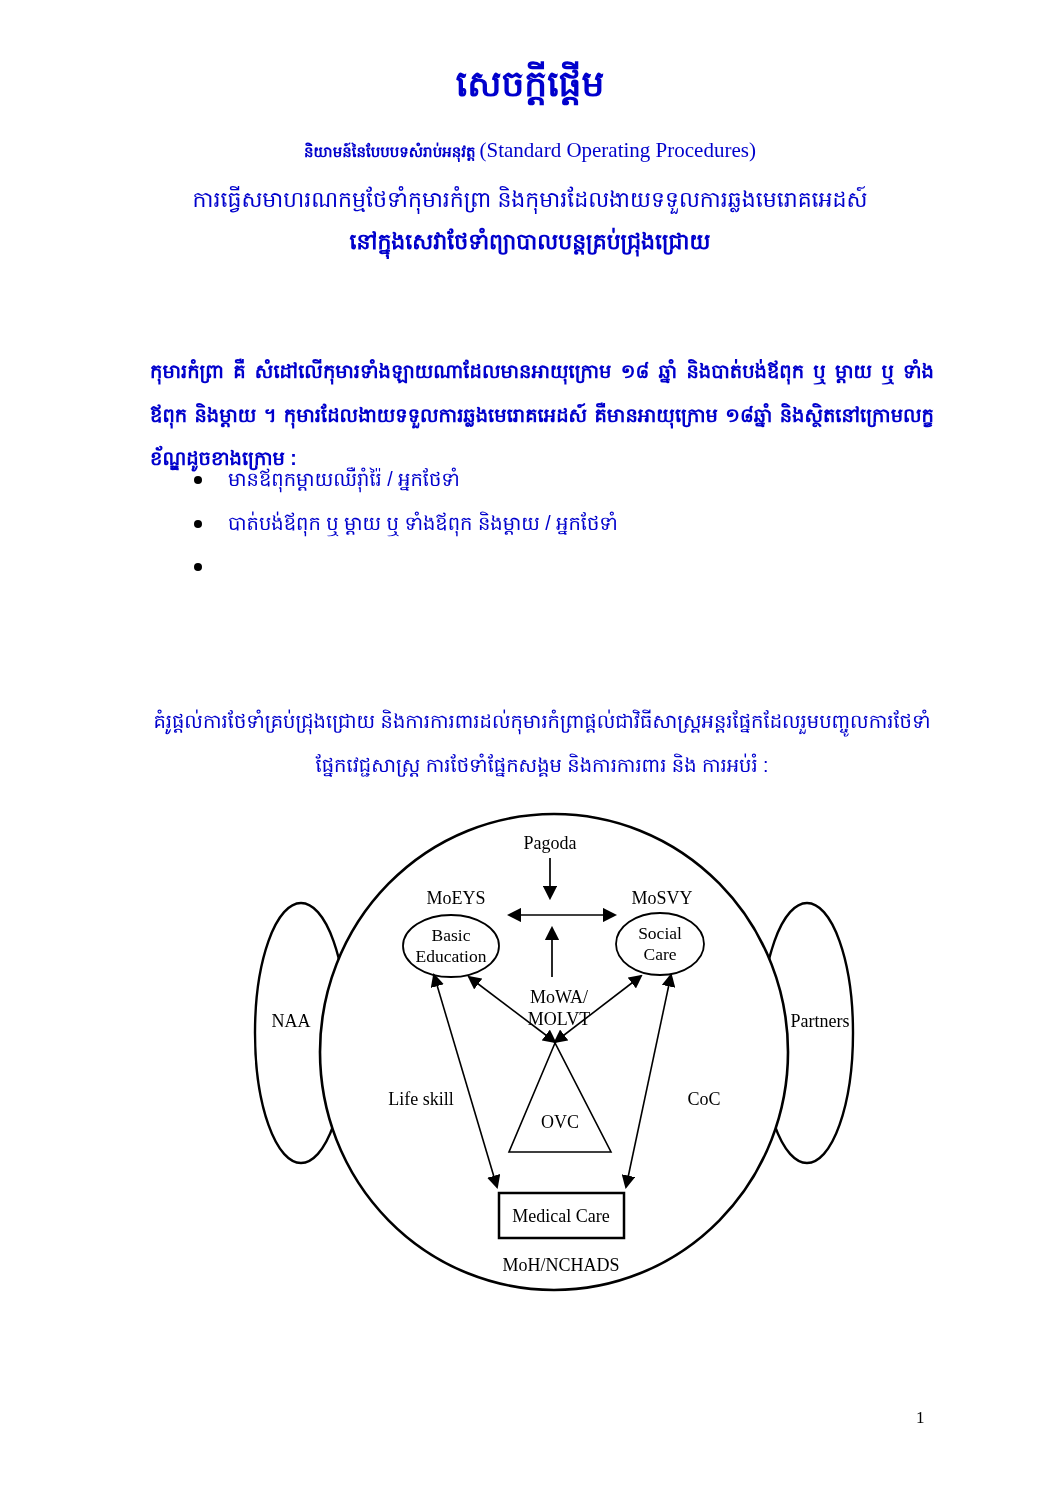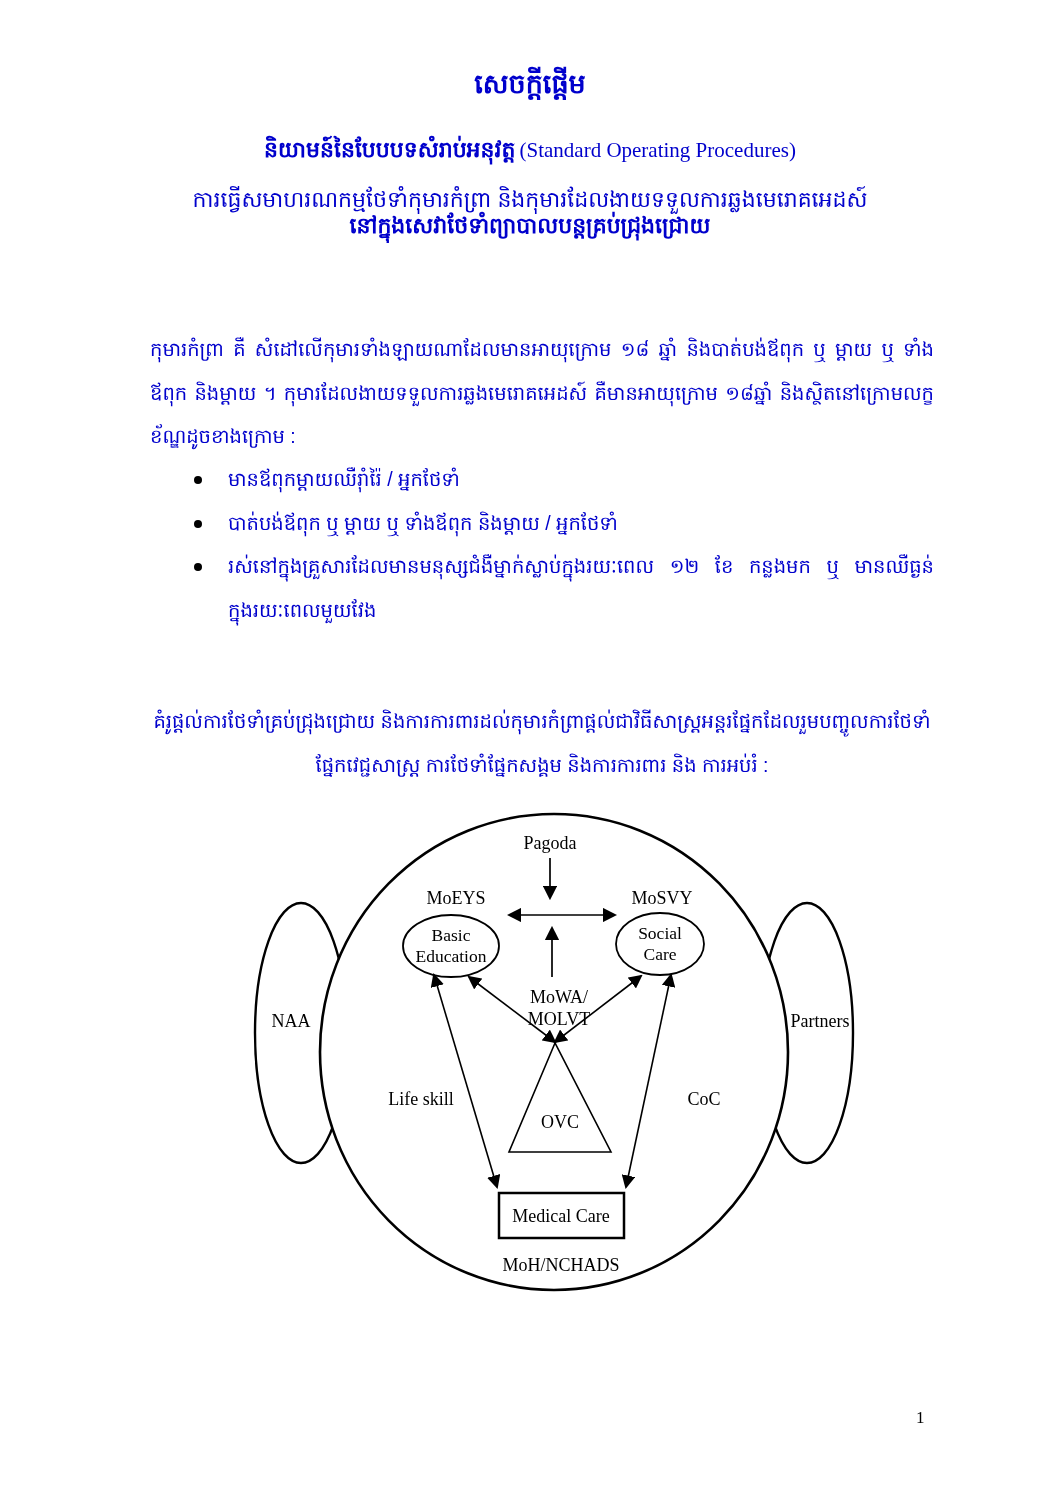--- a/index.html
+++ b/index.html
@@ -4,31 +4,31 @@
 <style>
   html,body{margin:0;padding:0;background:#e8e8e8;}
   .page{
     position:relative;width:1058px;height:1497px;margin:0 auto;
     background:#ffffff;overflow:hidden;
     font-family:"Liberation Serif", serif;color:#000;
   }
   .khmer{font-family:"Liberation Sans", sans-serif;}
   .blue{color:#0000CC;}
   .title-block{position:absolute;left:120px;top:0;width:820px;text-align:center;}
-  .t-main{position:absolute;left:0;top:62px;width:820px;font-size:27px;font-weight:bold;line-height:44px;}
+  .t-main{position:absolute;left:0;top:62px;width:820px;font-size:36px;font-weight:bold;line-height:44px;}
   .t-sop{position:absolute;left:0;top:128px;width:820px;line-height:44px;}
-  .t-sop .k{font-size:22px;font-weight:bold;}
+  .t-sop .k{font-size:15px;font-weight:bold;}
   .t-sop .e{font-size:21px;font-family:"Liberation Serif", serif;}
   .t-l3{position:absolute;left:0;top:178px;width:820px;font-size:22px;font-weight:normal;line-height:44px;}
-  .t-l4{position:absolute;left:0;top:204px;width:820px;font-size:22px;font-weight:bold;line-height:44px;}
+  .t-l4{position:absolute;left:0;top:220px;width:820px;font-size:22px;font-weight:bold;line-height:44px;}
   .sec-heading{position:absolute;left:150px;width:790px;font-size:20px;font-weight:bold;line-height:36px;}
   .h1{top:296px;}
   .h2{top:664px;}
   .para{position:absolute;left:150px;width:784px;font-size:19.5px;line-height:43.5px;text-align:justify;}
-  .p1{top:328px;}
+  .p1{top:350px;font-weight:bold;}
   .p2{top:700px;text-align:center;}
   .bullets{position:absolute;left:150px;top:458px;width:784px;margin:0;padding:0;list-style:none;}
   .bullets li{position:relative;padding-left:78px;font-size:19.5px;line-height:43.5px;text-align:justify;}
   .bullets .dot{position:absolute;left:44px;top:18px;width:8px;height:8px;border-radius:50%;background:#000;}
   .diagram{position:absolute;left:243px;top:798px;width:625px;height:505px;}
   .diagram svg{display:block;}
   .diagram text{font-family:"Liberation Serif", serif;fill:#000;}
   .pageno{position:absolute;left:916px;top:1406px;font-size:17px;line-height:24px;}
 </style>
 </head>
@@ -52,21 +52,20 @@
     <li>
       <span class="dot"></span>
       <span class="khmer blue">មានឪពុកម្ដាយឈឺរ៉ាំរ៉ៃ / អ្នកថែទាំ</span>
     </li>
     <li>
       <span class="dot"></span>
       <span class="khmer blue">បាត់បង់ឪពុក ឬ ម្ដាយ ឬ ទាំងឪពុក និងម្ដាយ / អ្នកថែទាំ</span>
     </li>
     <li>
       <span class="dot"></span>
-      <span class="khmer blue">រស់នៅក្នុងគ្រួសារដែលមានមនុស្សជំងឺម្នាក់ស្លាប់ក្នុងរយៈពេល ១២ ខែ កន្លងមក ឬ មានឈឺធ្ងន់ក្នុងរយៈពេលមួយវែង</span>
     </li>
   </ul>
 
   <div class="para p2 khmer blue">គំរូផ្ដល់ការថែទាំគ្រប់ជ្រុងជ្រោយ និងការការពារដល់កុមារកំព្រាផ្ដល់ជាវិធីសាស្ត្រអន្តរផ្នែកដែលរួមបញ្ចូលការថែទាំ ផ្នែកវេជ្ជសាស្ត្រ ការថែទាំផ្នែកសង្គម និងការការពារ និង ការអប់រំ :</div>
 
   <div class="diagram">
     <svg viewBox="0 0 625 505" width="625" height="505" xmlns="http://www.w3.org/2000/svg">
       <defs>
         <marker id="ah" viewBox="0 0 10 10" refX="8.5" refY="5" markerWidth="8.5" markerHeight="8.5" orient="auto-start-reverse">
           <path d="M0,0 L10,5 L0,10 z" fill="#000"></path>

